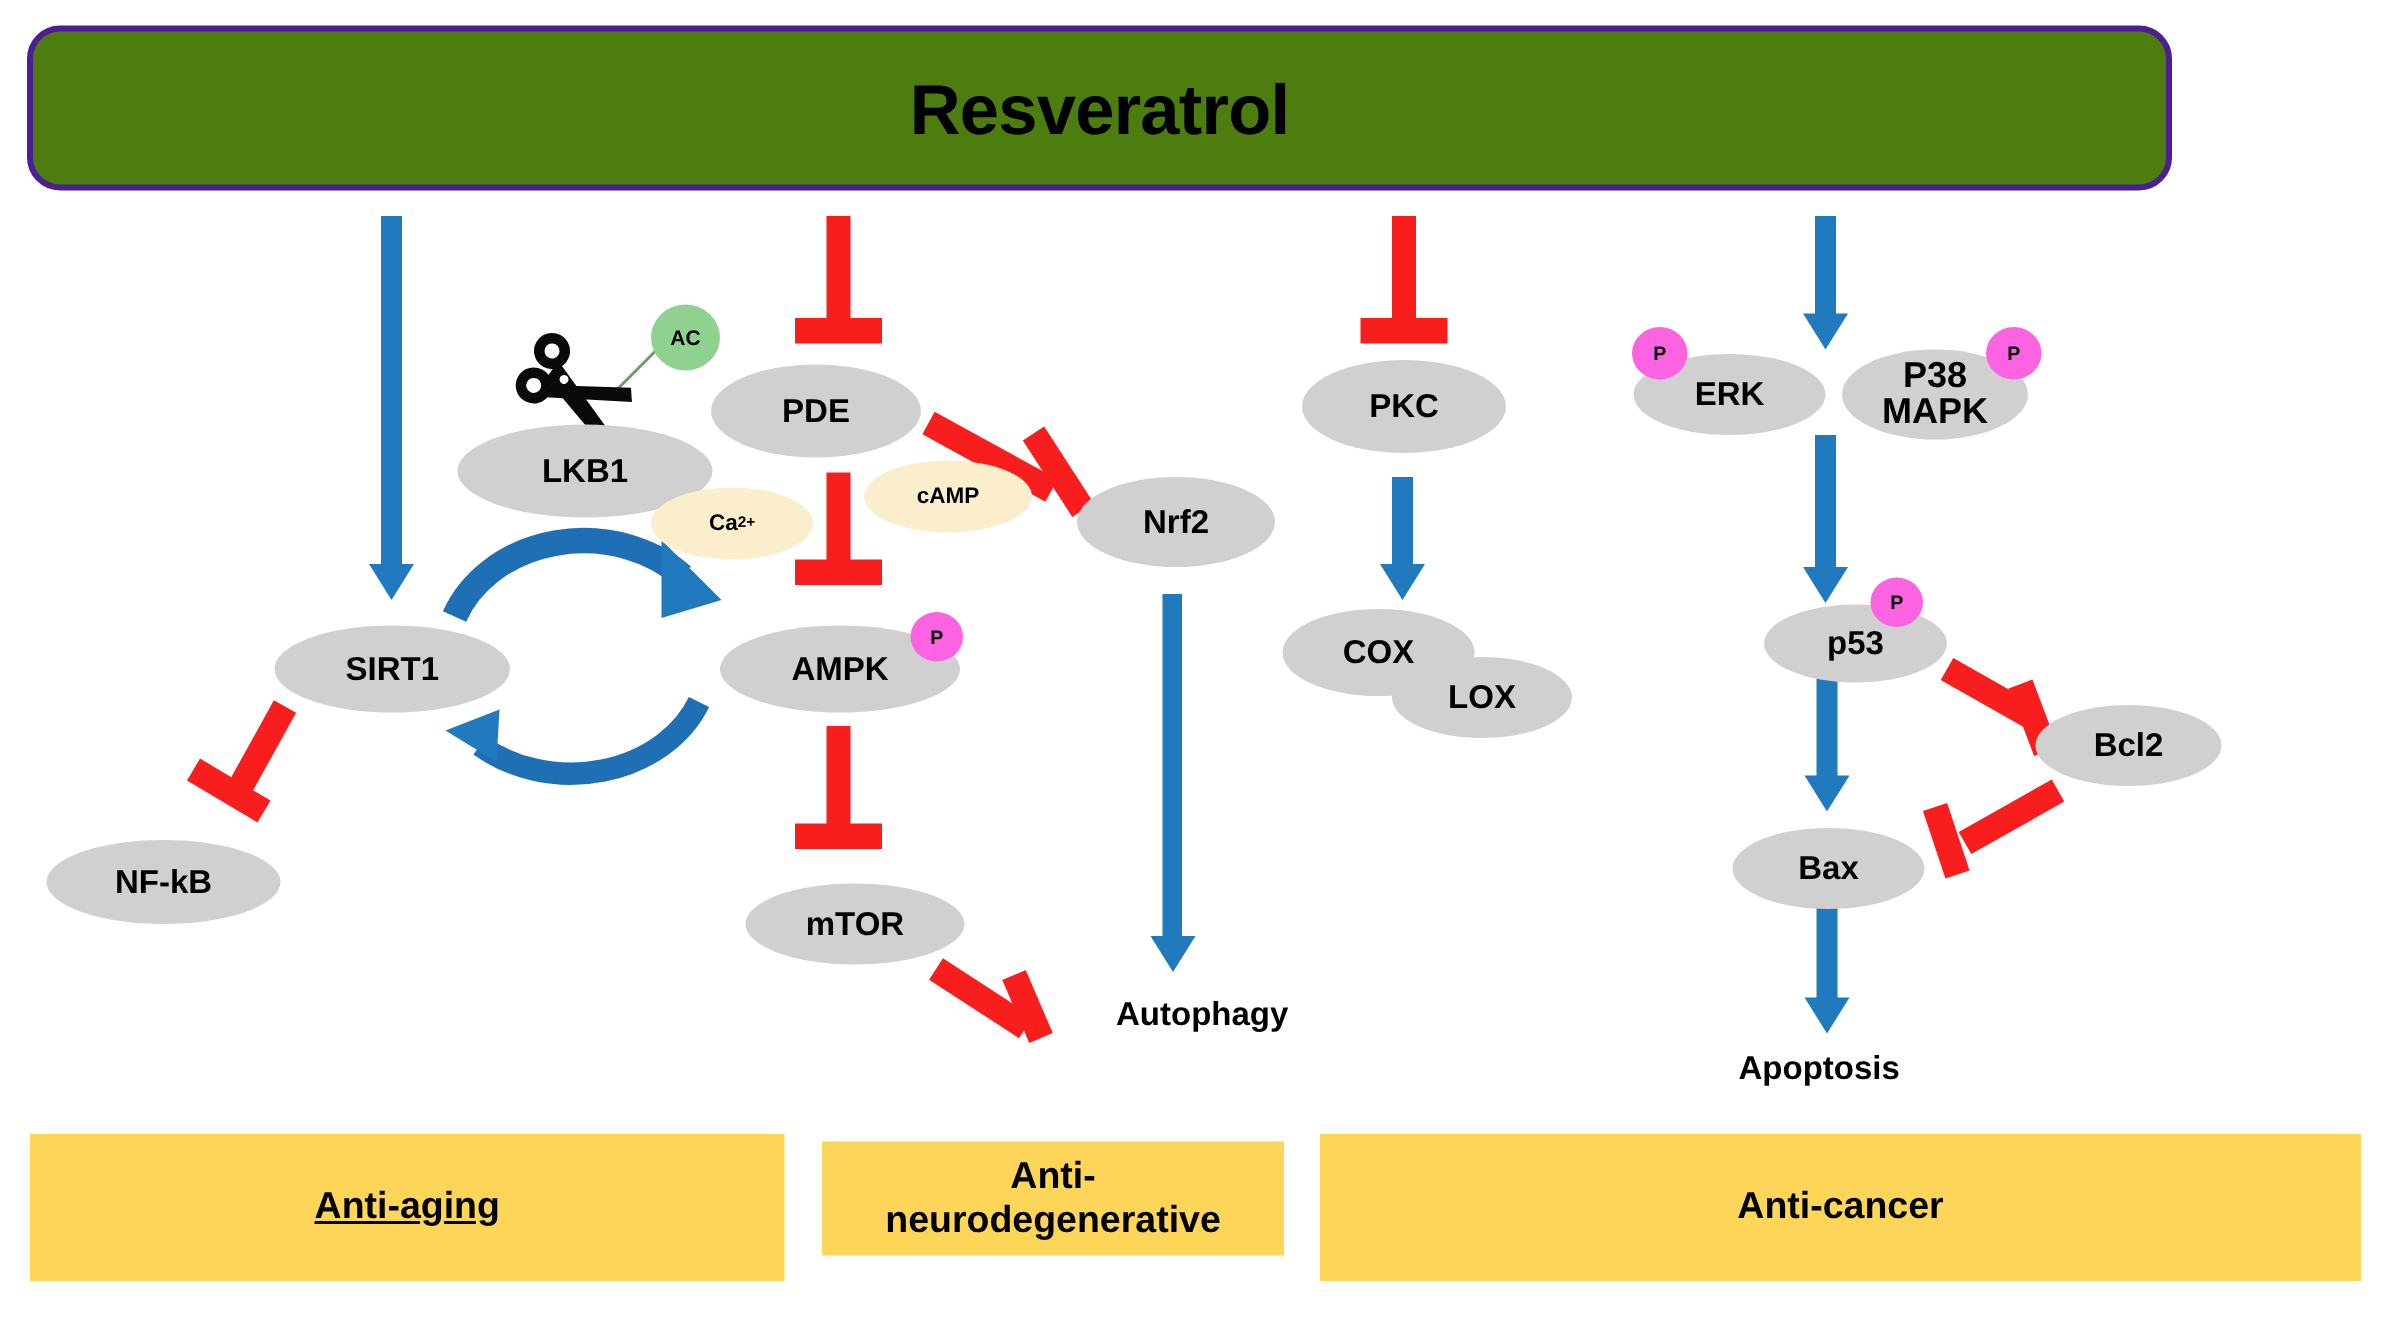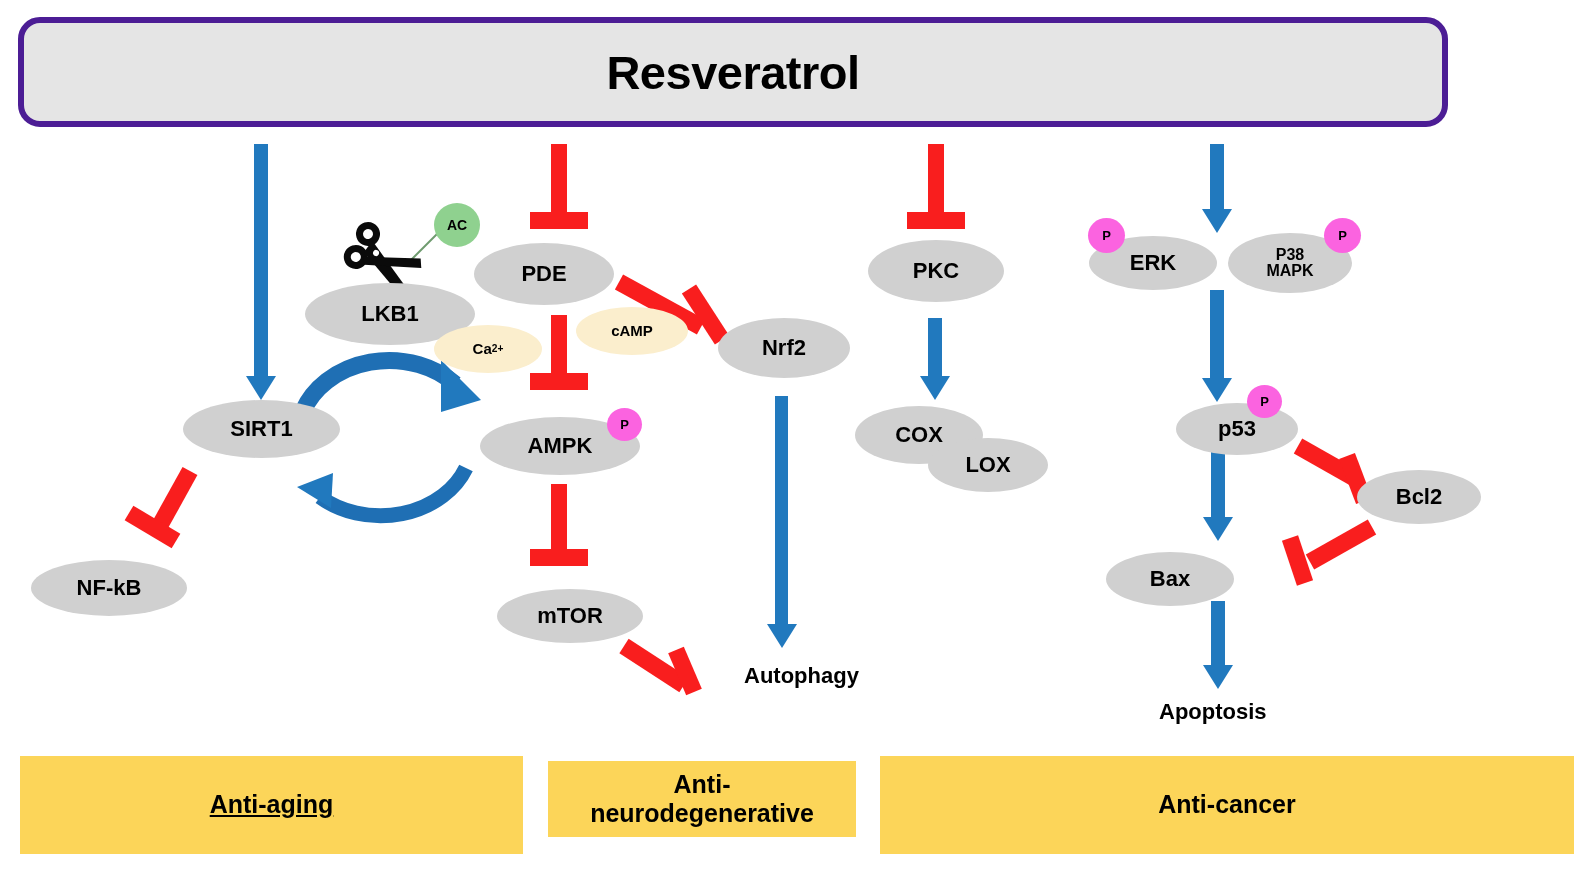--- a/index.html
+++ b/index.html
@@ -8,23 +8,23 @@
     position:relative;
     width:1595px;height:878px;
     background:#ffffff;
     overflow:hidden;
   }
   .abs{position:absolute;}
 
   
   #title-box{
     left:18px;top:17px;width:1430px;height:110px;
-    border:6px solid #4c1d95;
+    border:4px solid #4c1d95;
     border-radius:22px;
-    background:#e5e5e5;
+    background:#4d7c0f;
     box-sizing:border-box;
     display:flex;align-items:center;justify-content:center;
   }
   #title-text{
     font-size:47px;font-weight:bold;color:#000000;
     letter-spacing:-0.5px;
   }
 
   
   .node{
@@ -35,21 +35,21 @@
     color:#000000;
     line-height:1.02;
     box-sizing:border-box;
   }
   .node.grey{background:#d0d0d0;}
   .node.cream{background:#fbeecd;}
   .node.green{background:#8fd18f;}
   .node.pink{background:#fb63e0;}
 
   .lbl-xl{font-size:22px;}
-  .lbl-lg{font-size:16px;}
+  .lbl-lg{font-size:24px;}
   .lbl-sm{font-size:14px;}
   .lbl-xs{font-size:15px;}
   .lbl-p{font-size:13px;font-weight:bold;}
 
   
   .plain{
     font-weight:bold;color:#000000;font-size:22px;
     white-space:nowrap;
   }
 
@@ -205,37 +205,37 @@
 
   <div class="abs node grey lbl-xl" style="left:1089px;top:236px;width:128px;height:54px;">ERK</div>
   <div class="abs node pink lbl-p" style="left:1088px;top:218px;width:37px;height:35px;">P</div>
 
   <div class="abs node grey lbl-lg" style="left:1228px;top:233px;width:124px;height:60px;flex-direction:column;">
     <span>P38</span>
     <span>MAPK</span>
   </div>
   <div class="abs node pink lbl-p" style="left:1324px;top:218px;width:37px;height:35px;">P</div>
 
-  <div class="abs node grey lbl-xl" style="left:183px;top:400px;width:157px;height:58px;">SIRT1</div>
+  <div class="abs node grey lbl-xl" style="left:183px;top:417px;width:157px;height:58px;">SIRT1</div>
 
   <div class="abs node grey lbl-xl" style="left:480px;top:417px;width:160px;height:58px;">AMPK</div>
   <div class="abs node pink lbl-p" style="left:607px;top:408px;width:35px;height:33px;">P</div>
 
   <div class="abs node grey lbl-xl" style="left:855px;top:406px;width:128px;height:58px;">COX</div>
   <div class="abs node grey lbl-xl" style="left:928px;top:438px;width:120px;height:54px;">LOX</div>
 
   <div class="abs node grey lbl-xl" style="left:1176px;top:403px;width:122px;height:52px;">p53</div>
   <div class="abs node pink lbl-p" style="left:1247px;top:385px;width:35px;height:33px;">P</div>
 
   <div class="abs node grey lbl-xl" style="left:1357px;top:470px;width:124px;height:54px;">Bcl2</div>
 
 
   <div class="abs node grey lbl-xl" style="left:31px;top:560px;width:156px;height:56px;">NF-kB</div>
 
-  <div class="abs node grey lbl-xl" style="left:1106px;top:552px;width:128px;height:54px;">Bax</div>
+  <div class="abs node grey lbl-xl" style="left:1155px;top:552px;width:128px;height:54px;">Bax</div>
 
   <div class="abs node grey lbl-xl" style="left:497px;top:589px;width:146px;height:54px;">mTOR</div>
 
   <div class="abs plain" style="left:744px;top:663px;">Autophagy</div>
 
   <div class="abs plain" style="left:1159px;top:699px;">Apoptosis</div>
 
   <div class="abs banner" style="left:20px;top:756px;width:503px;height:98px;text-decoration:underline;">
     <span>Anti-aging</span>
   </div>

